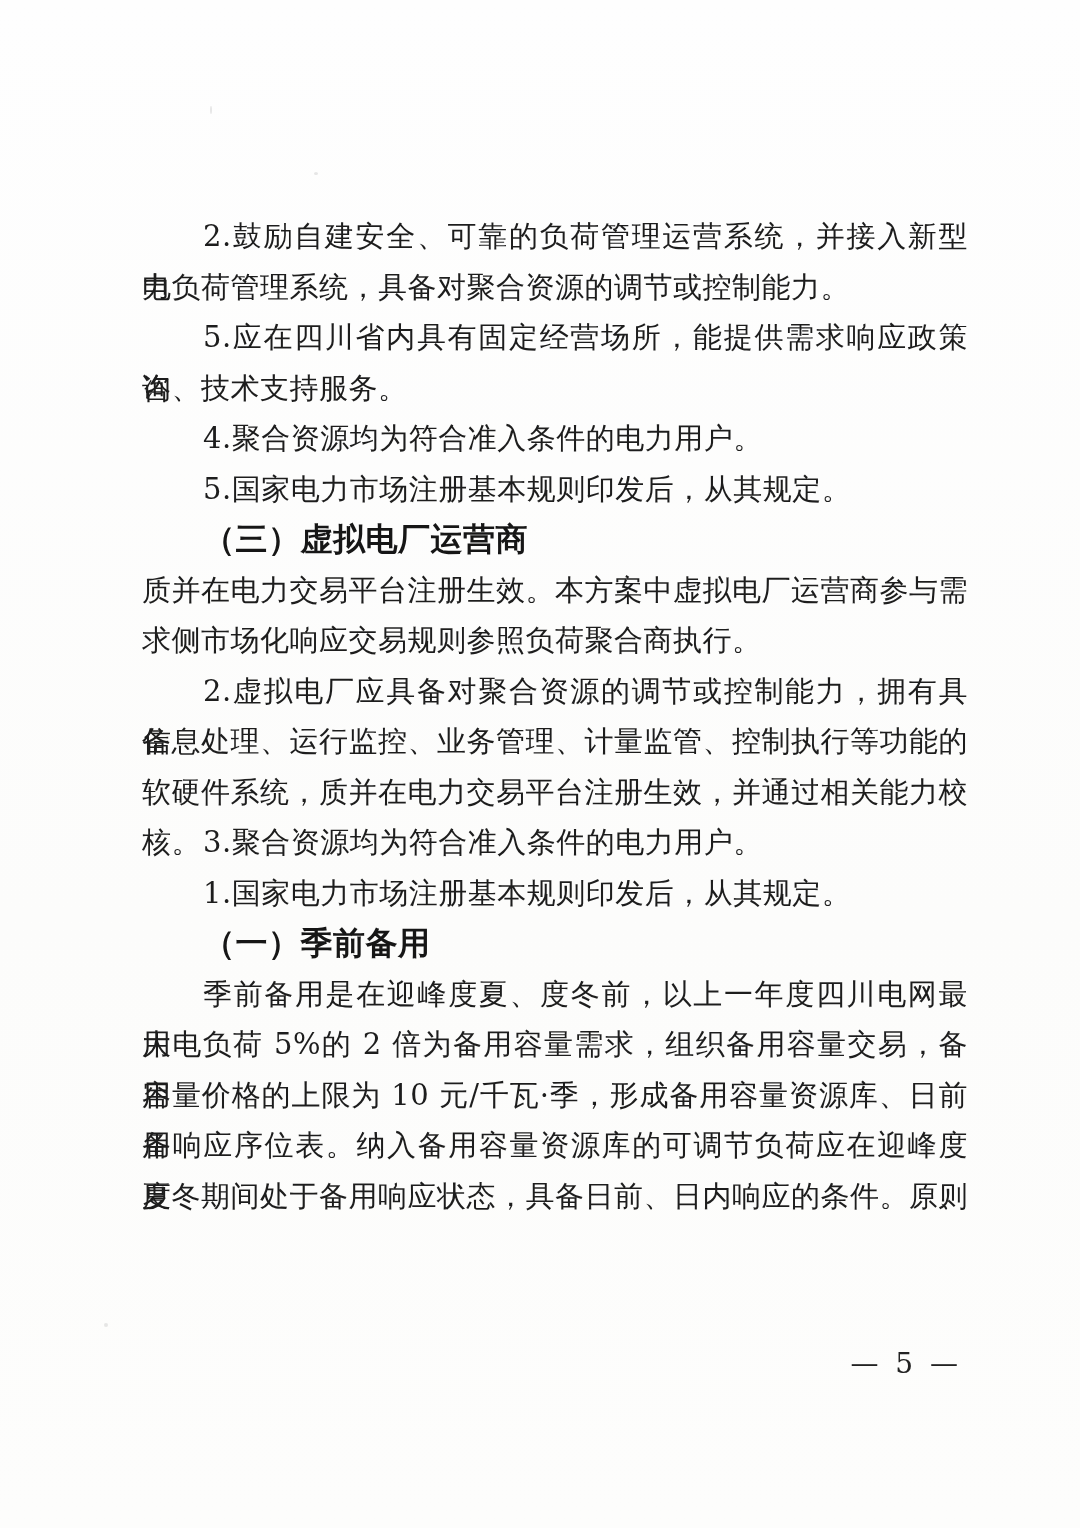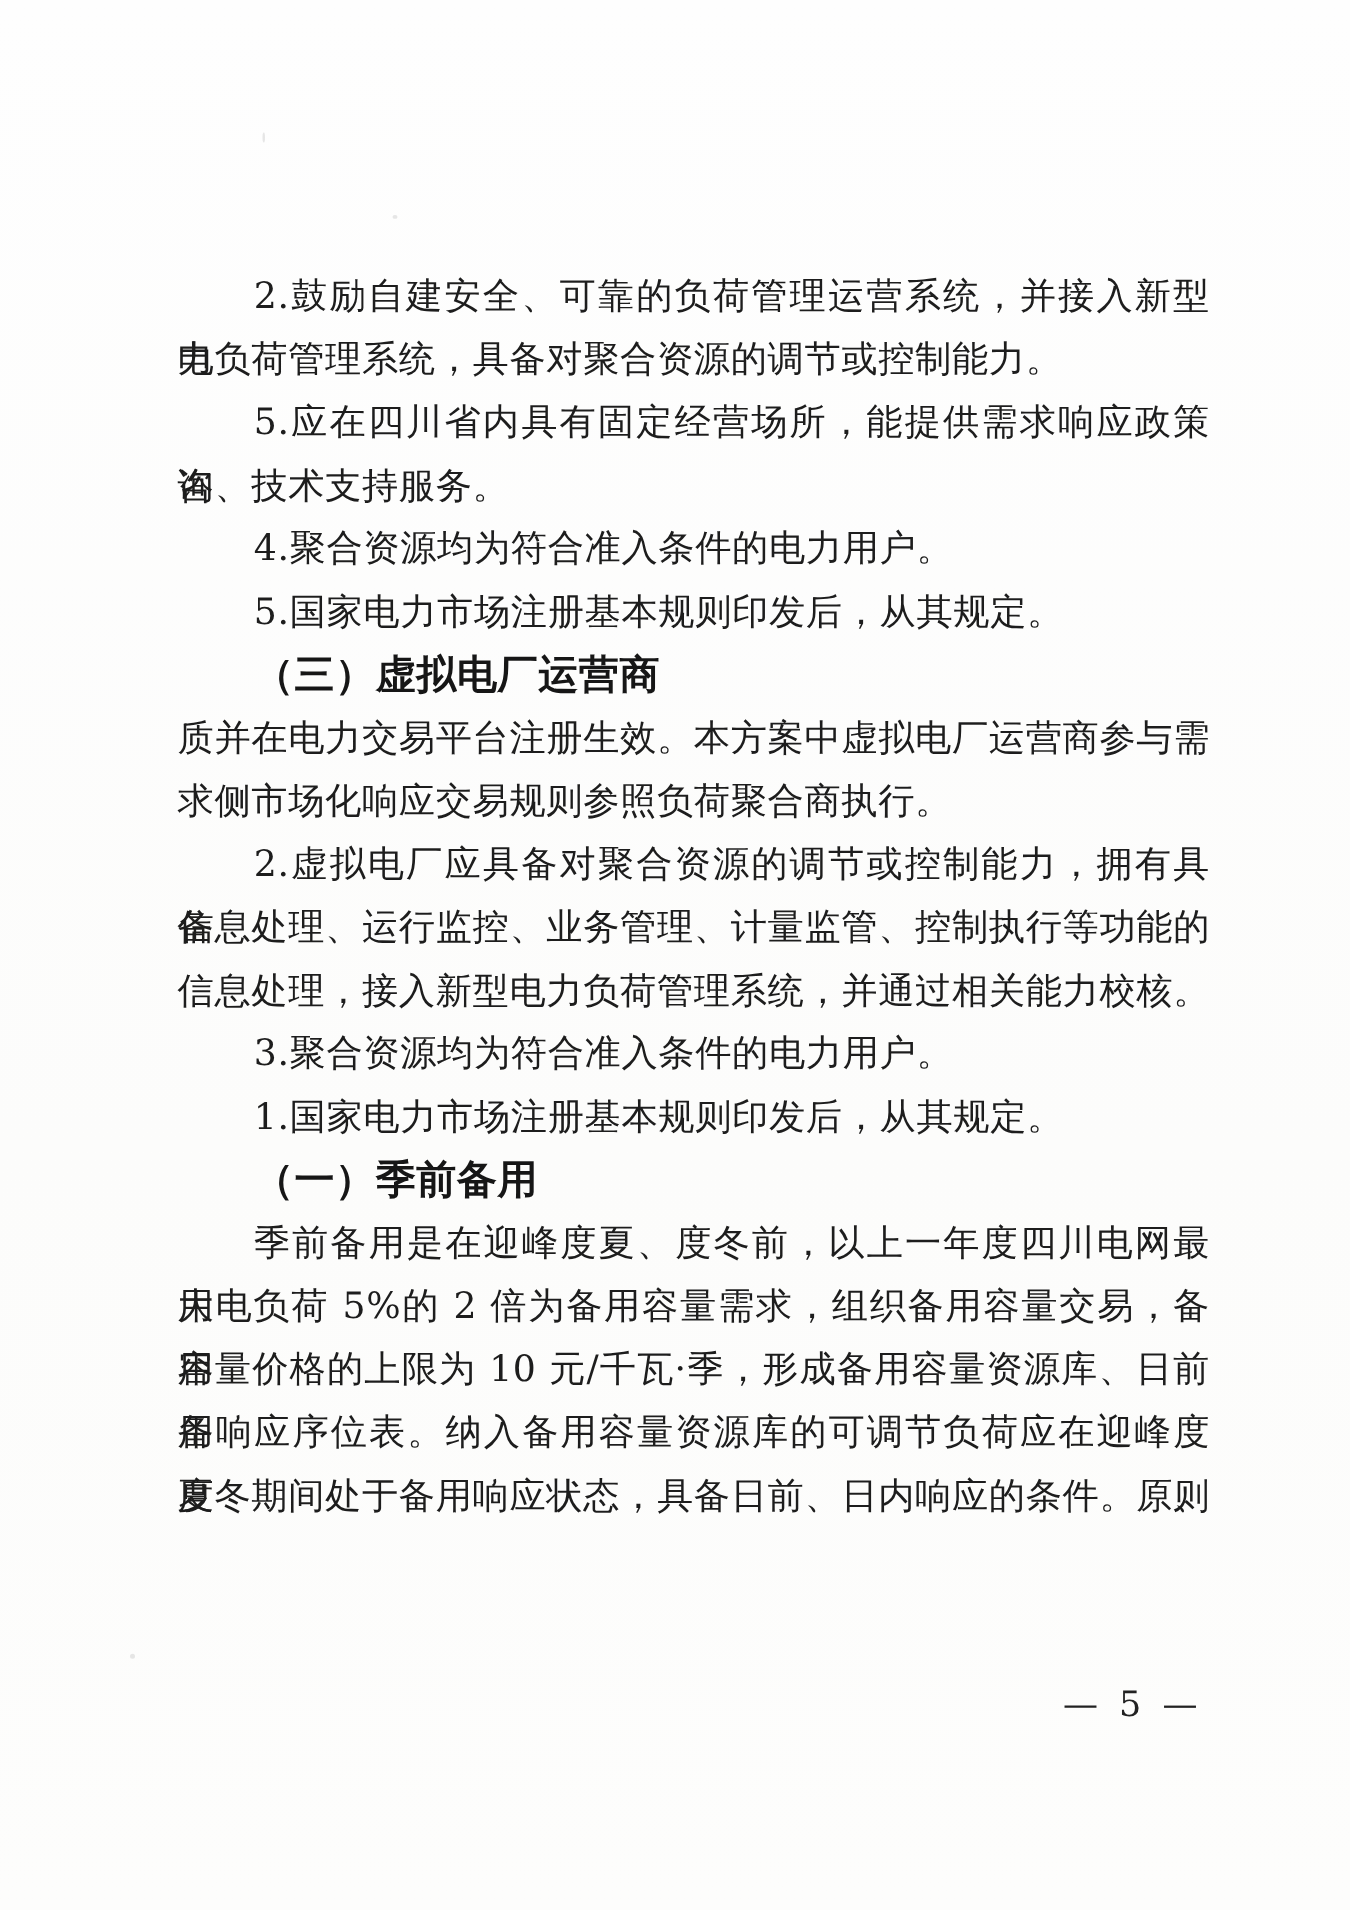--- a/index.html
+++ b/index.html
@@ -83,21 +83,21 @@
       <div class="line">力负荷管理系统，具备对聚合资源的调节或控制能力。</div>
       <div class="line indent fill">5.应在四川省内具有固定经营场所，能提供需求响应政策咨</div>
       <div class="line">询、技术支持服务。</div>
       <div class="line indent">4.聚合资源均为符合准入条件的电力用户。</div>
       <div class="line indent">5.国家电力市场注册基本规则印发后，从其规定。</div>
       <div class="line indent bold">（三）虚拟电厂运营商</div>
       <div class="line fill">质并在电力交易平台注册生效。本方案中虚拟电厂运营商参与需</div>
       <div class="line">求侧市场化响应交易规则参照负荷聚合商执行。</div>
       <div class="line indent fill">2.虚拟电厂应具备对聚合资源的调节或控制能力，拥有具备</div>
       <div class="line fill">信息处理、运行监控、业务管理、计量监管、控制执行等功能的</div>
-      <div class="line">信息处理，接入新型电力负荷管理系统，并通过相关能力校核。</div>
+      <div class="line">软硬件系统，质并在电力交易平台注册生效，并通过相关能力校核。</div>
       <div class="line indent">3.聚合资源均为符合准入条件的电力用户。</div>
       <div class="line indent">1.国家电力市场注册基本规则印发后，从其规定。</div>
       <div class="line indent bold">（一）季前备用</div>
       <div class="line indent fill">季前备用是在迎峰度夏、度冬前，以上一年度四川电网最大</div>
       <div class="line fill">用电负荷 5%的 2 倍为备用容量需求，组织备用容量交易，备用</div>
       <div class="line fill">容量价格的上限为 10 元/千瓦·季，形成备用容量资源库、日前备</div>
       <div class="line fill">用响应序位表。纳入备用容量资源库的可调节负荷应在迎峰度夏、</div>
       <div class="line fill">度冬期间处于备用响应状态，具备日前、日内响应的条件。原则</div>
     </div>
 

